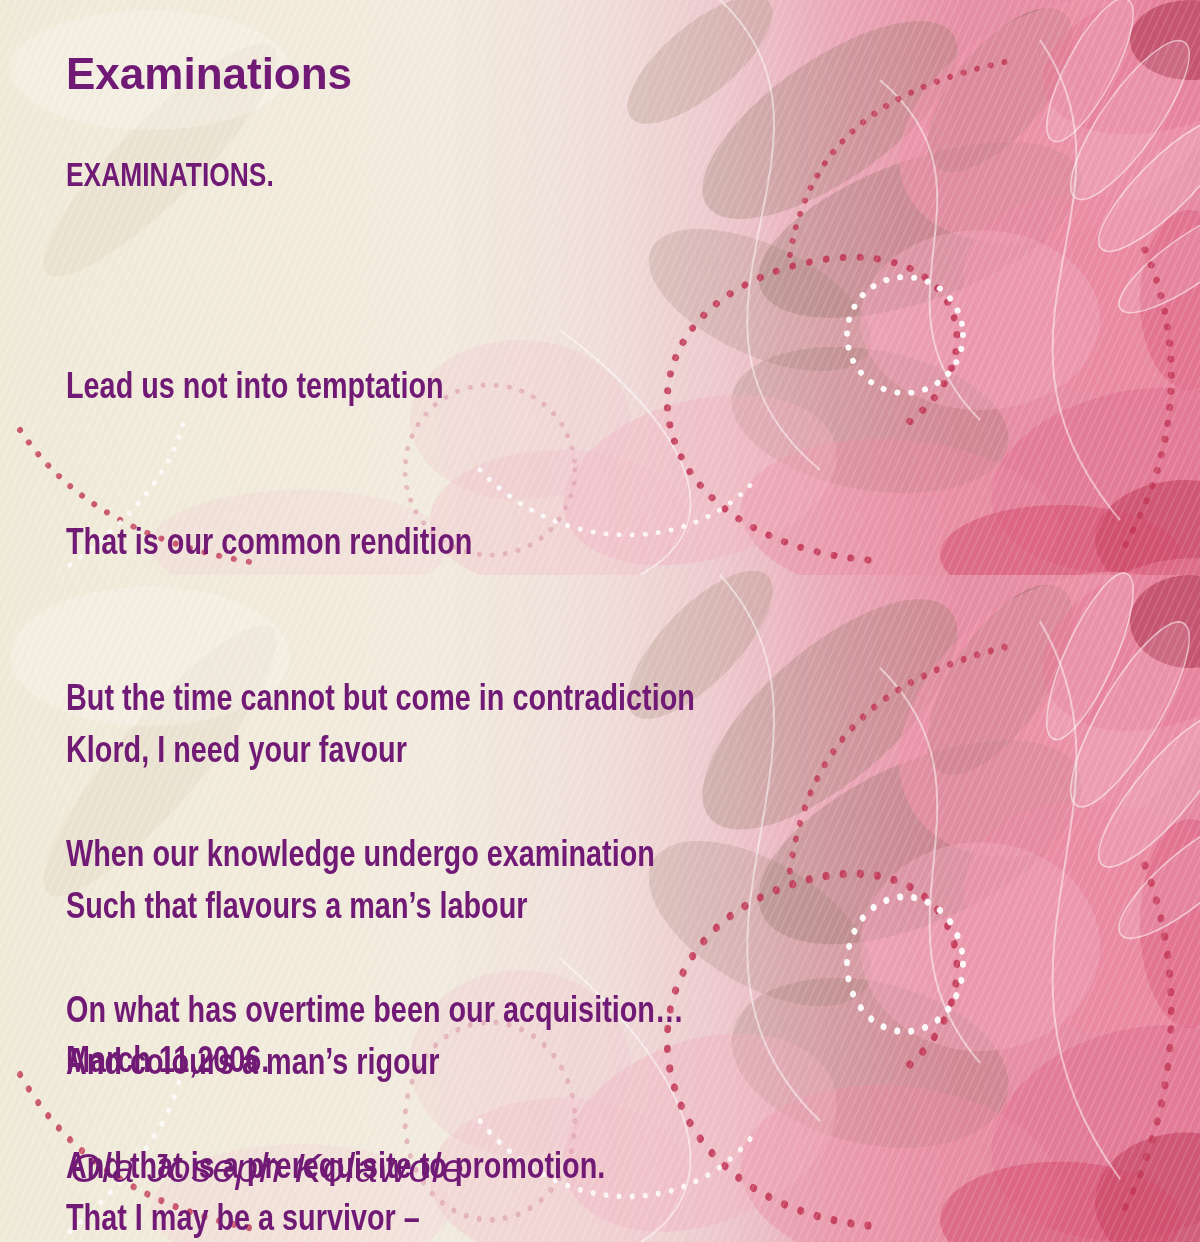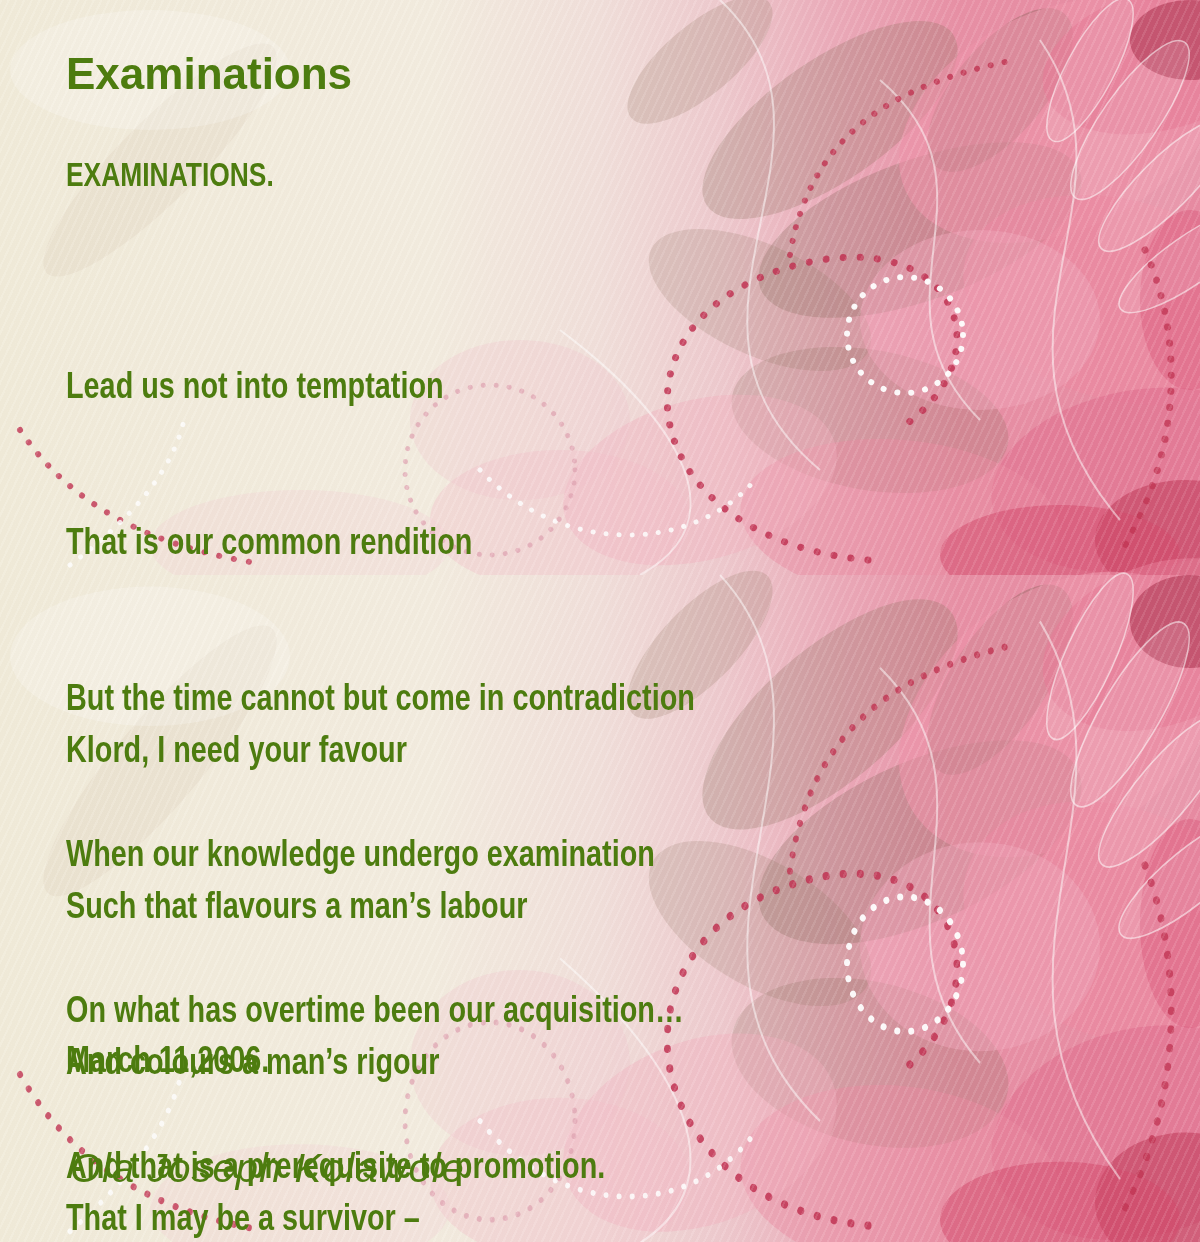--- a/index.html
+++ b/index.html
@@ -10,21 +10,21 @@
     background:#f2ecdb;
     font-family:"Liberation Sans", sans-serif;
   }
   .bg{position:absolute;left:0;top:0;width:1200px;height:1242px;display:block;}
   
   .texture{
     position:absolute;inset:0;
     background:repeating-linear-gradient(115deg, rgba(255,255,255,0.10) 0 2px, rgba(0,0,0,0.008) 2px 7px);
     pointer-events:none;
   }
-  .content{position:absolute;inset:0;color:#4d7c0f;}
+  .content{position:absolute;inset:0;color:#701a75;}
   .txt{position:absolute;white-space:pre;}
   .narrow{transform:scaleX(0.8);transform-origin:left top;}
   .title{
     left:66px;top:52px;
     font-size:44px;font-weight:bold;line-height:44px;
   }
   .heading{
     left:66px;top:158px;
     font-size:33px;font-weight:bold;line-height:33px;
   }

